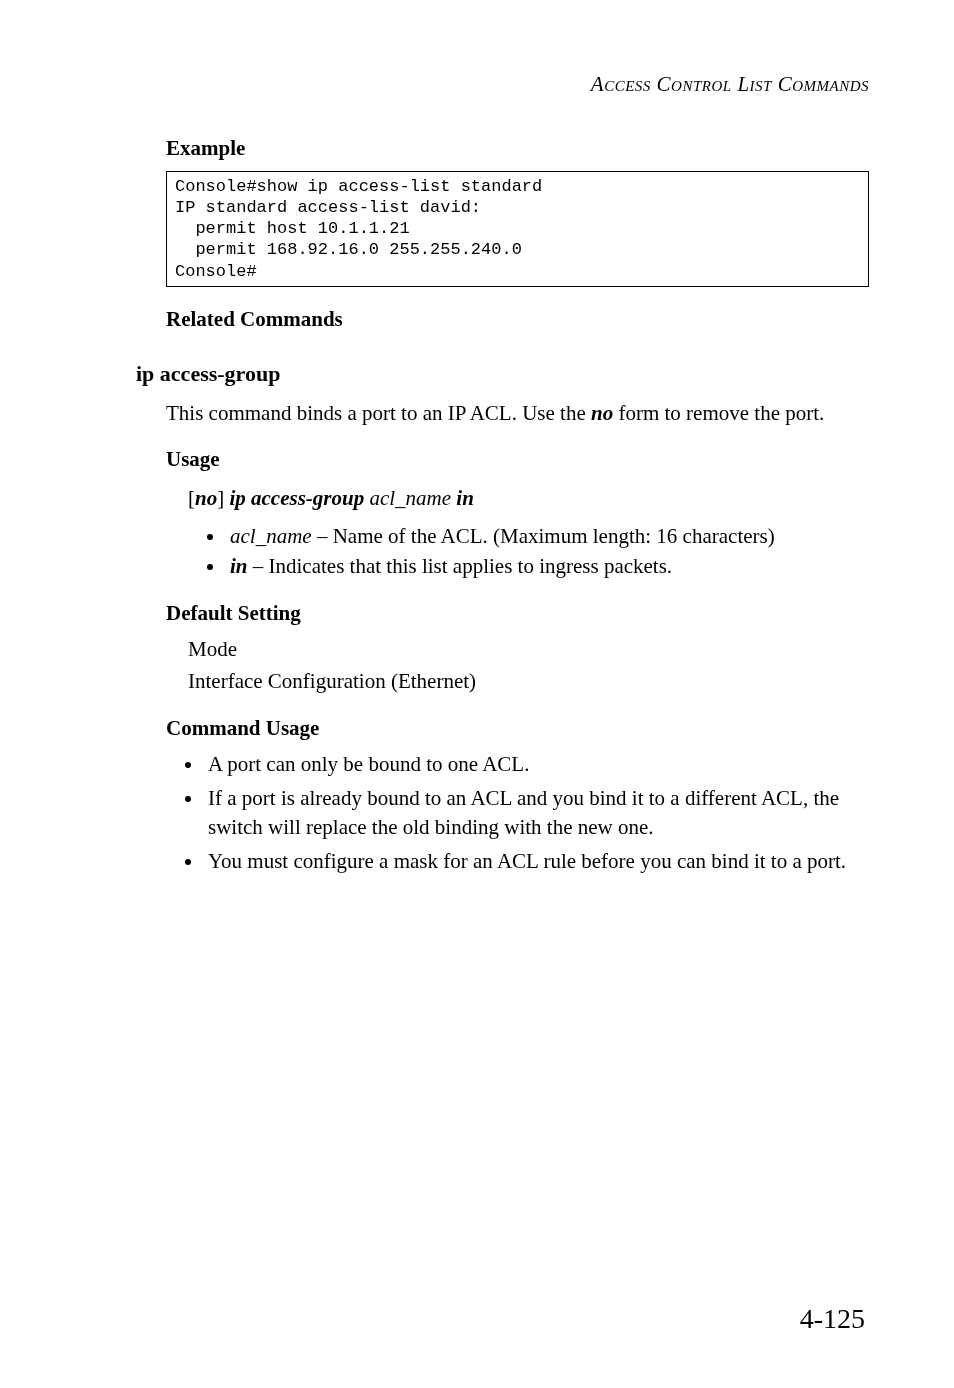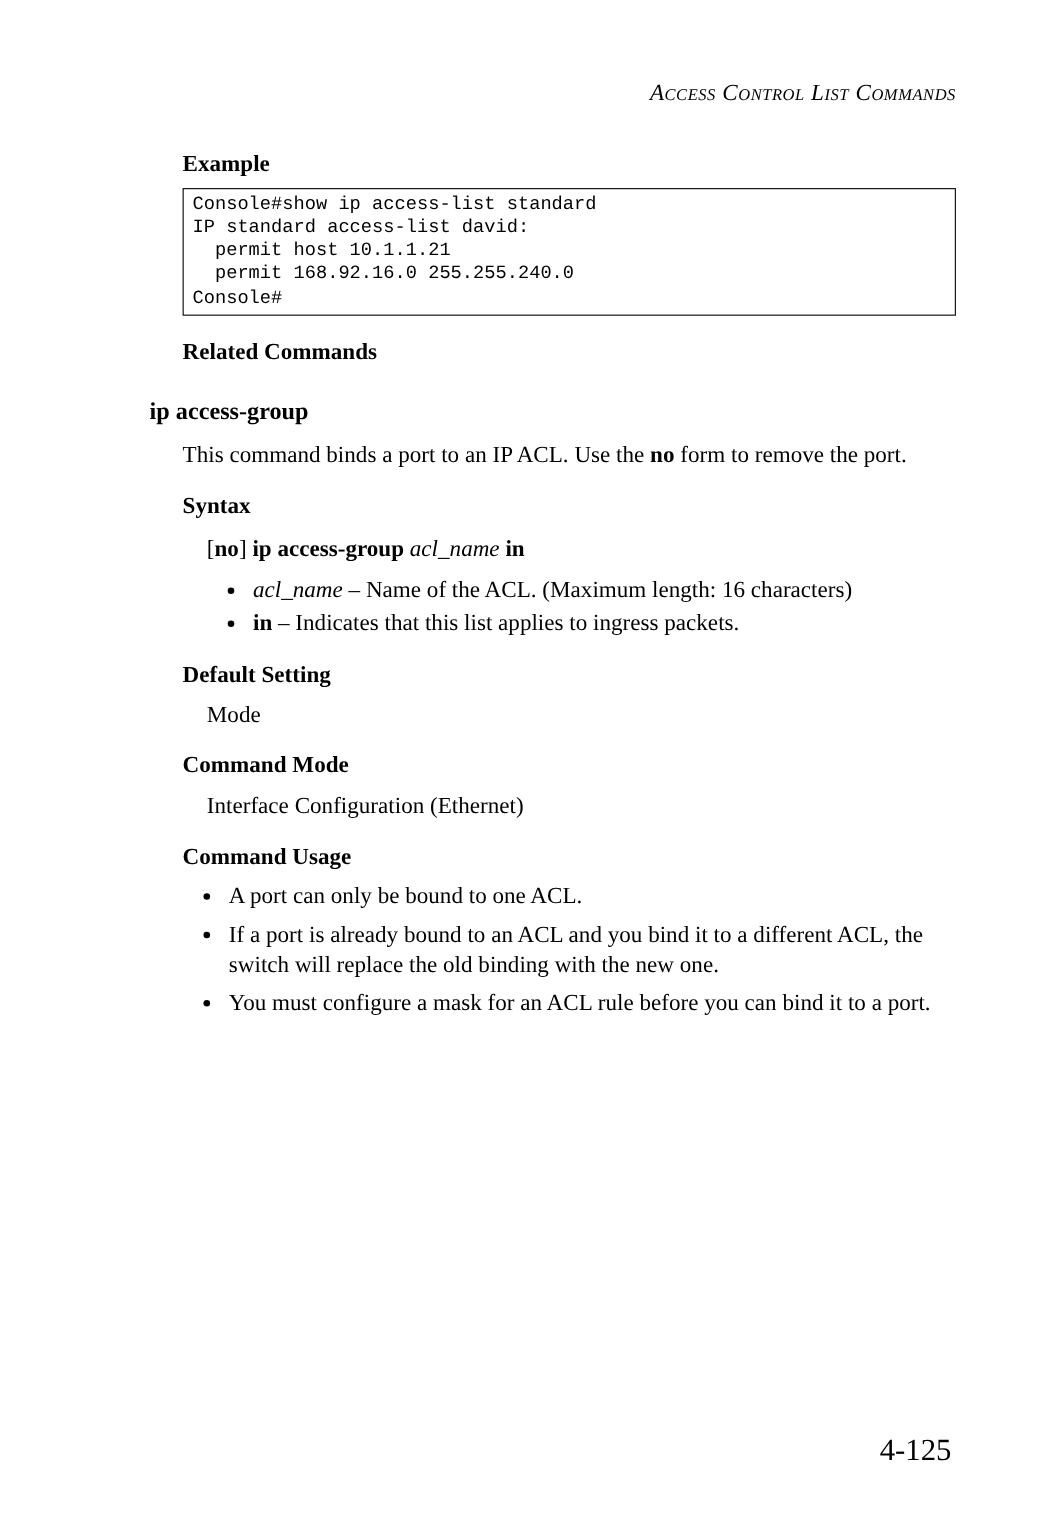--- a/index.html
+++ b/index.html
@@ -85,21 +85,21 @@
     margin: 6px 0;
     padding-left: 4px;
   }
   .pagenum {
     position: absolute;
     bottom: 50px;
     right: 89px;
     font-size: 28px;
   }
   .italic { font-style: italic; margin-top: 24px; }
-  .bold { font-weight: bold; }
+  .bold { font-weight: bold; font-style: italic; }
 </style>
 </head>
 <body>
 
 <div class="header-title">
   <span>A<span class="sc">ccess</span> C<span class="sc">ontrol</span> L<span class="sc">ist</span> C<span class="sc">ommands</span></span>
 </div>
 
 <div class="section-body">
 
@@ -110,37 +110,36 @@
   permit 168.92.16.0 255.255.240.0
 Console#</div>
 
   <div class="h-related">Related Commands</div>
 
   <div class="cmd-title">ip access-group</div>
   <div class="para">
     <span>This command binds a port to an IP ACL. Use the </span><span class="bold">no</span><span> form to remove the port.</span>
   </div>
 
-  <div class="h-syntax">Syntax</div>
+  <div class="h-syntax">Usage</div>
   <div class="syntax-line">
     <span>[</span><span class="bold">no</span><span>] </span><span class="bold">ip access-group</span><span class="italic"> acl_name </span><span class="bold">in</span>
   </div>
   <ul class="opts">
     <li>
       <span class="italic">acl_name</span><span> – Name of the ACL. (Maximum length: 16 characters)</span>
     </li>
     <li>
       <span class="bold">in</span><span> – Indicates that this list applies to ingress packets.</span>
     </li>
   </ul>
 
   <div class="h-default">Default Setting</div>
   <div class="indent1">Mode</div>
 
-  <div class="h-mode">Command Mode</div>
   <div class="indent1">Interface Configuration (Ethernet)</div>
 
   <div class="h-usage">Command Usage</div>
   <ul class="usage">
     <li>A port can only be bound to one ACL.</li>
     <li>If a port is already bound to an ACL and you bind it to a different ACL, the switch will replace the old binding with the new one.</li>
     <li>You must configure a mask for an ACL rule before you can bind it to a port.</li>
   </ul>
 
 </div>

